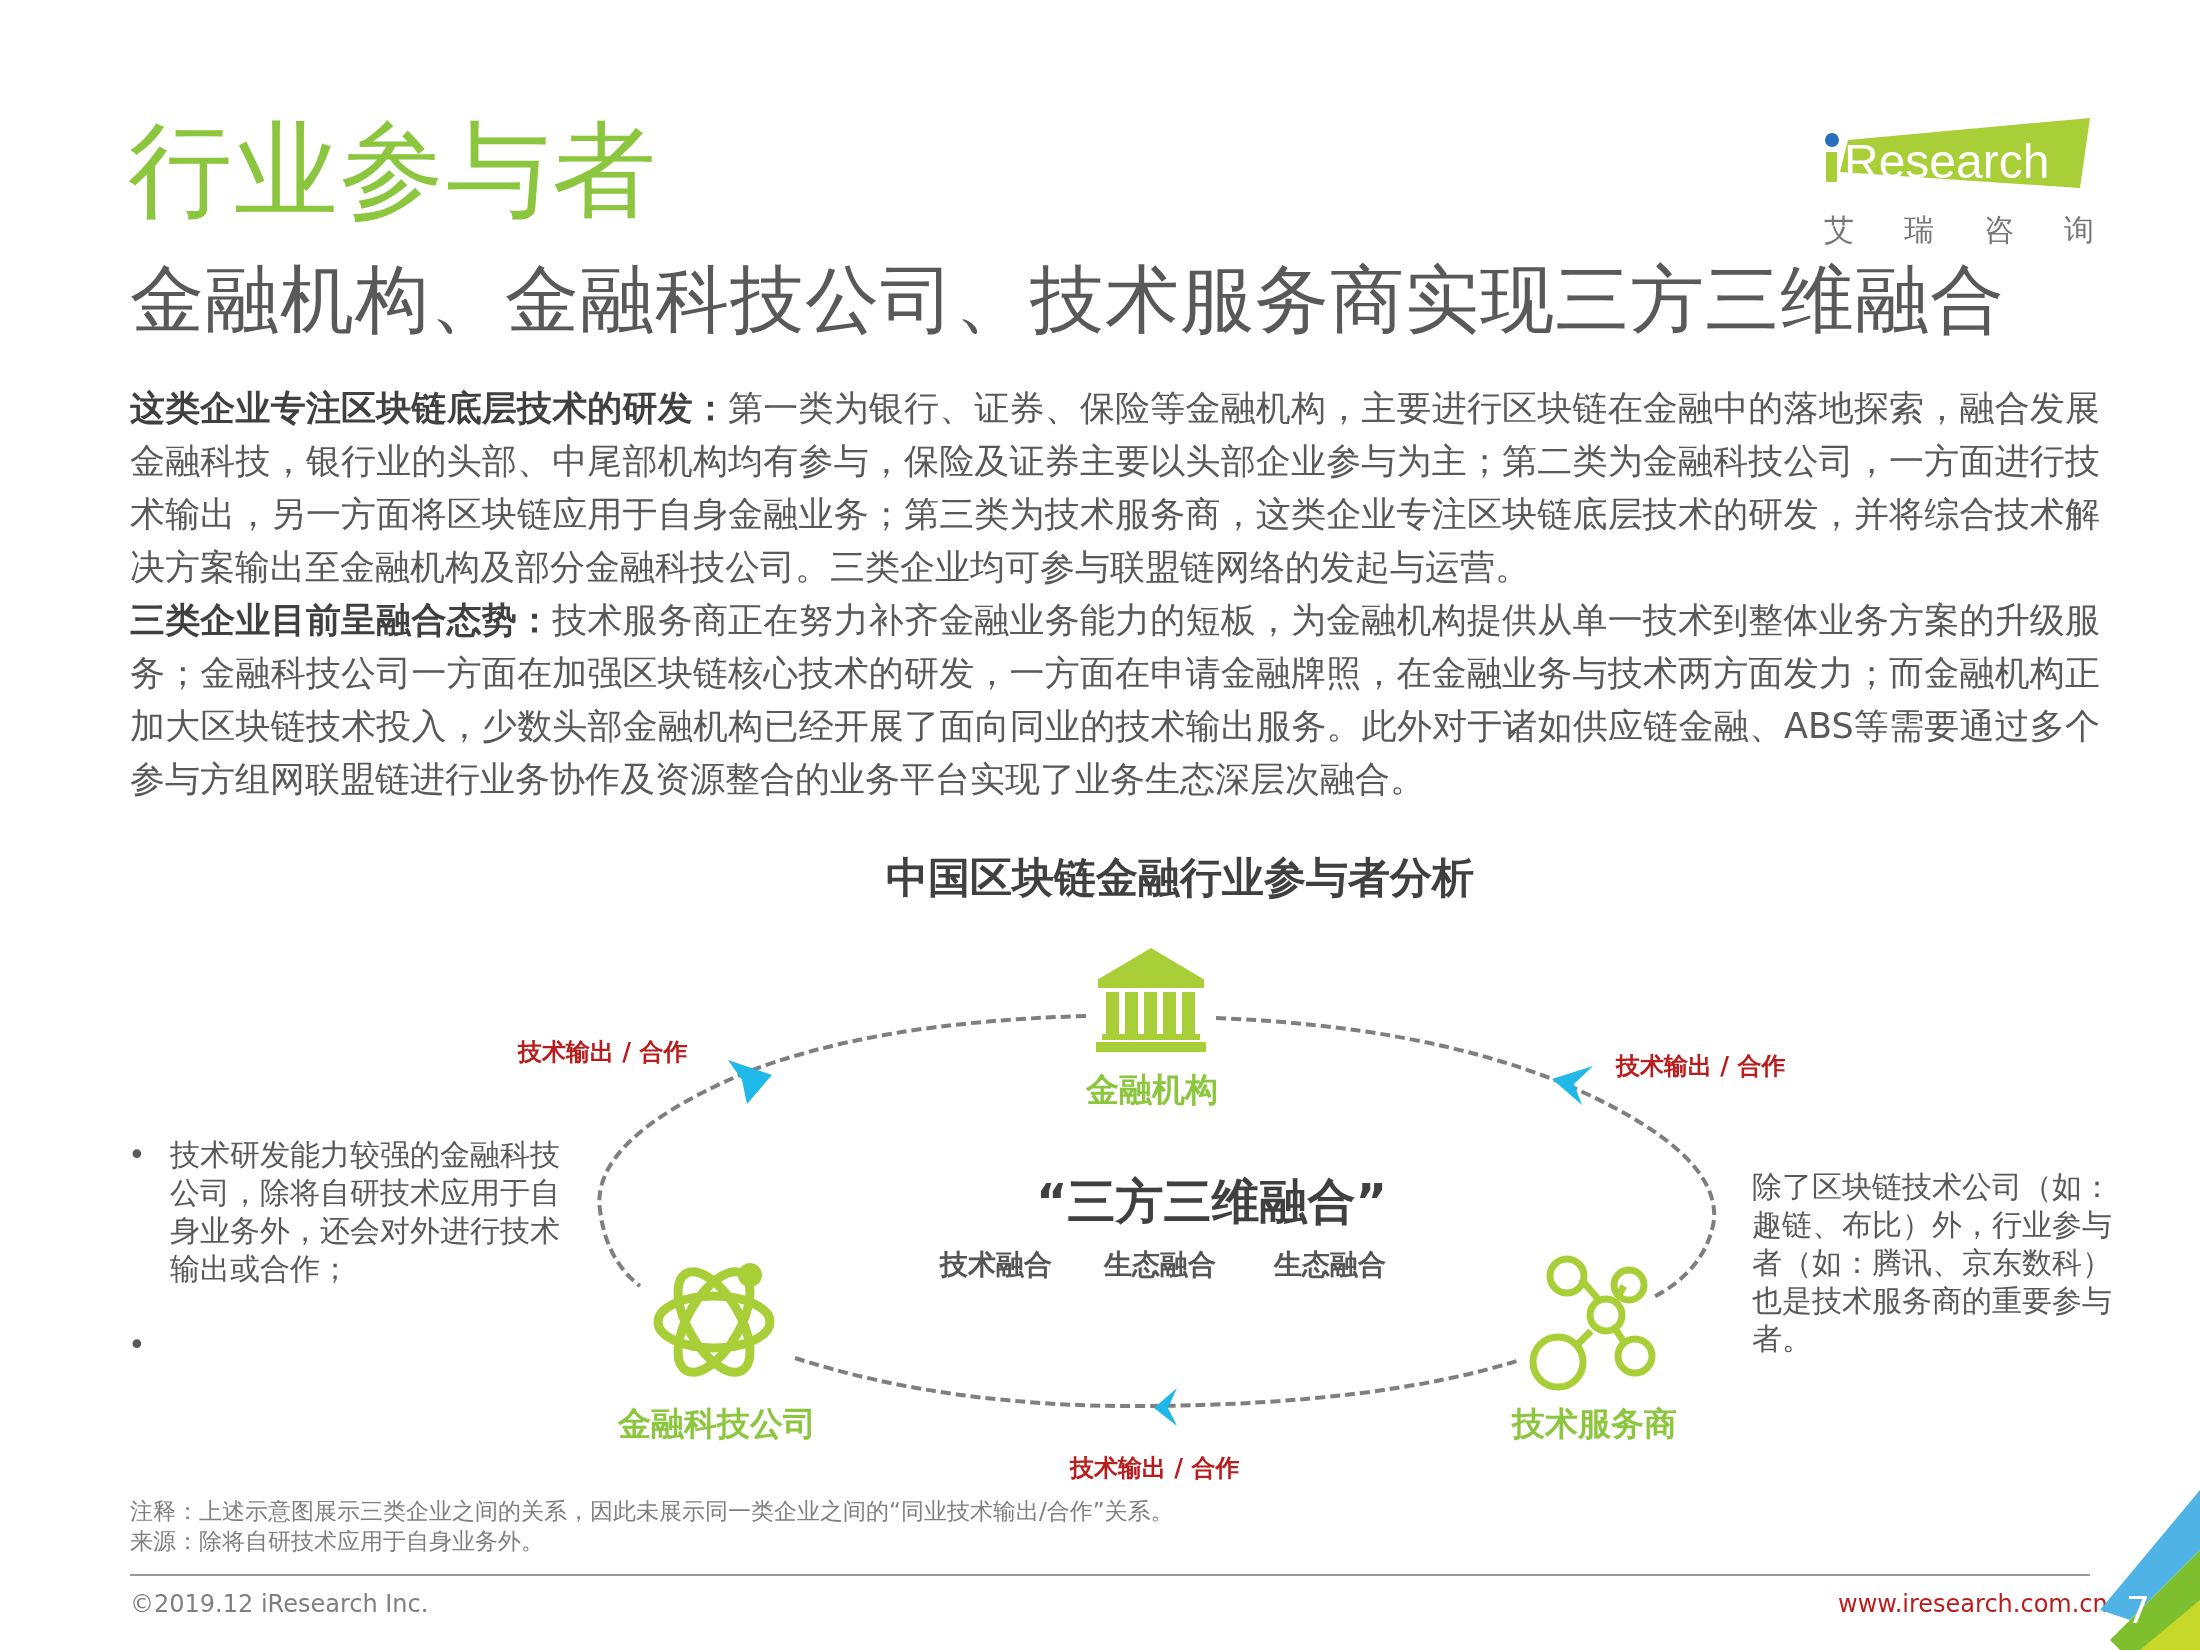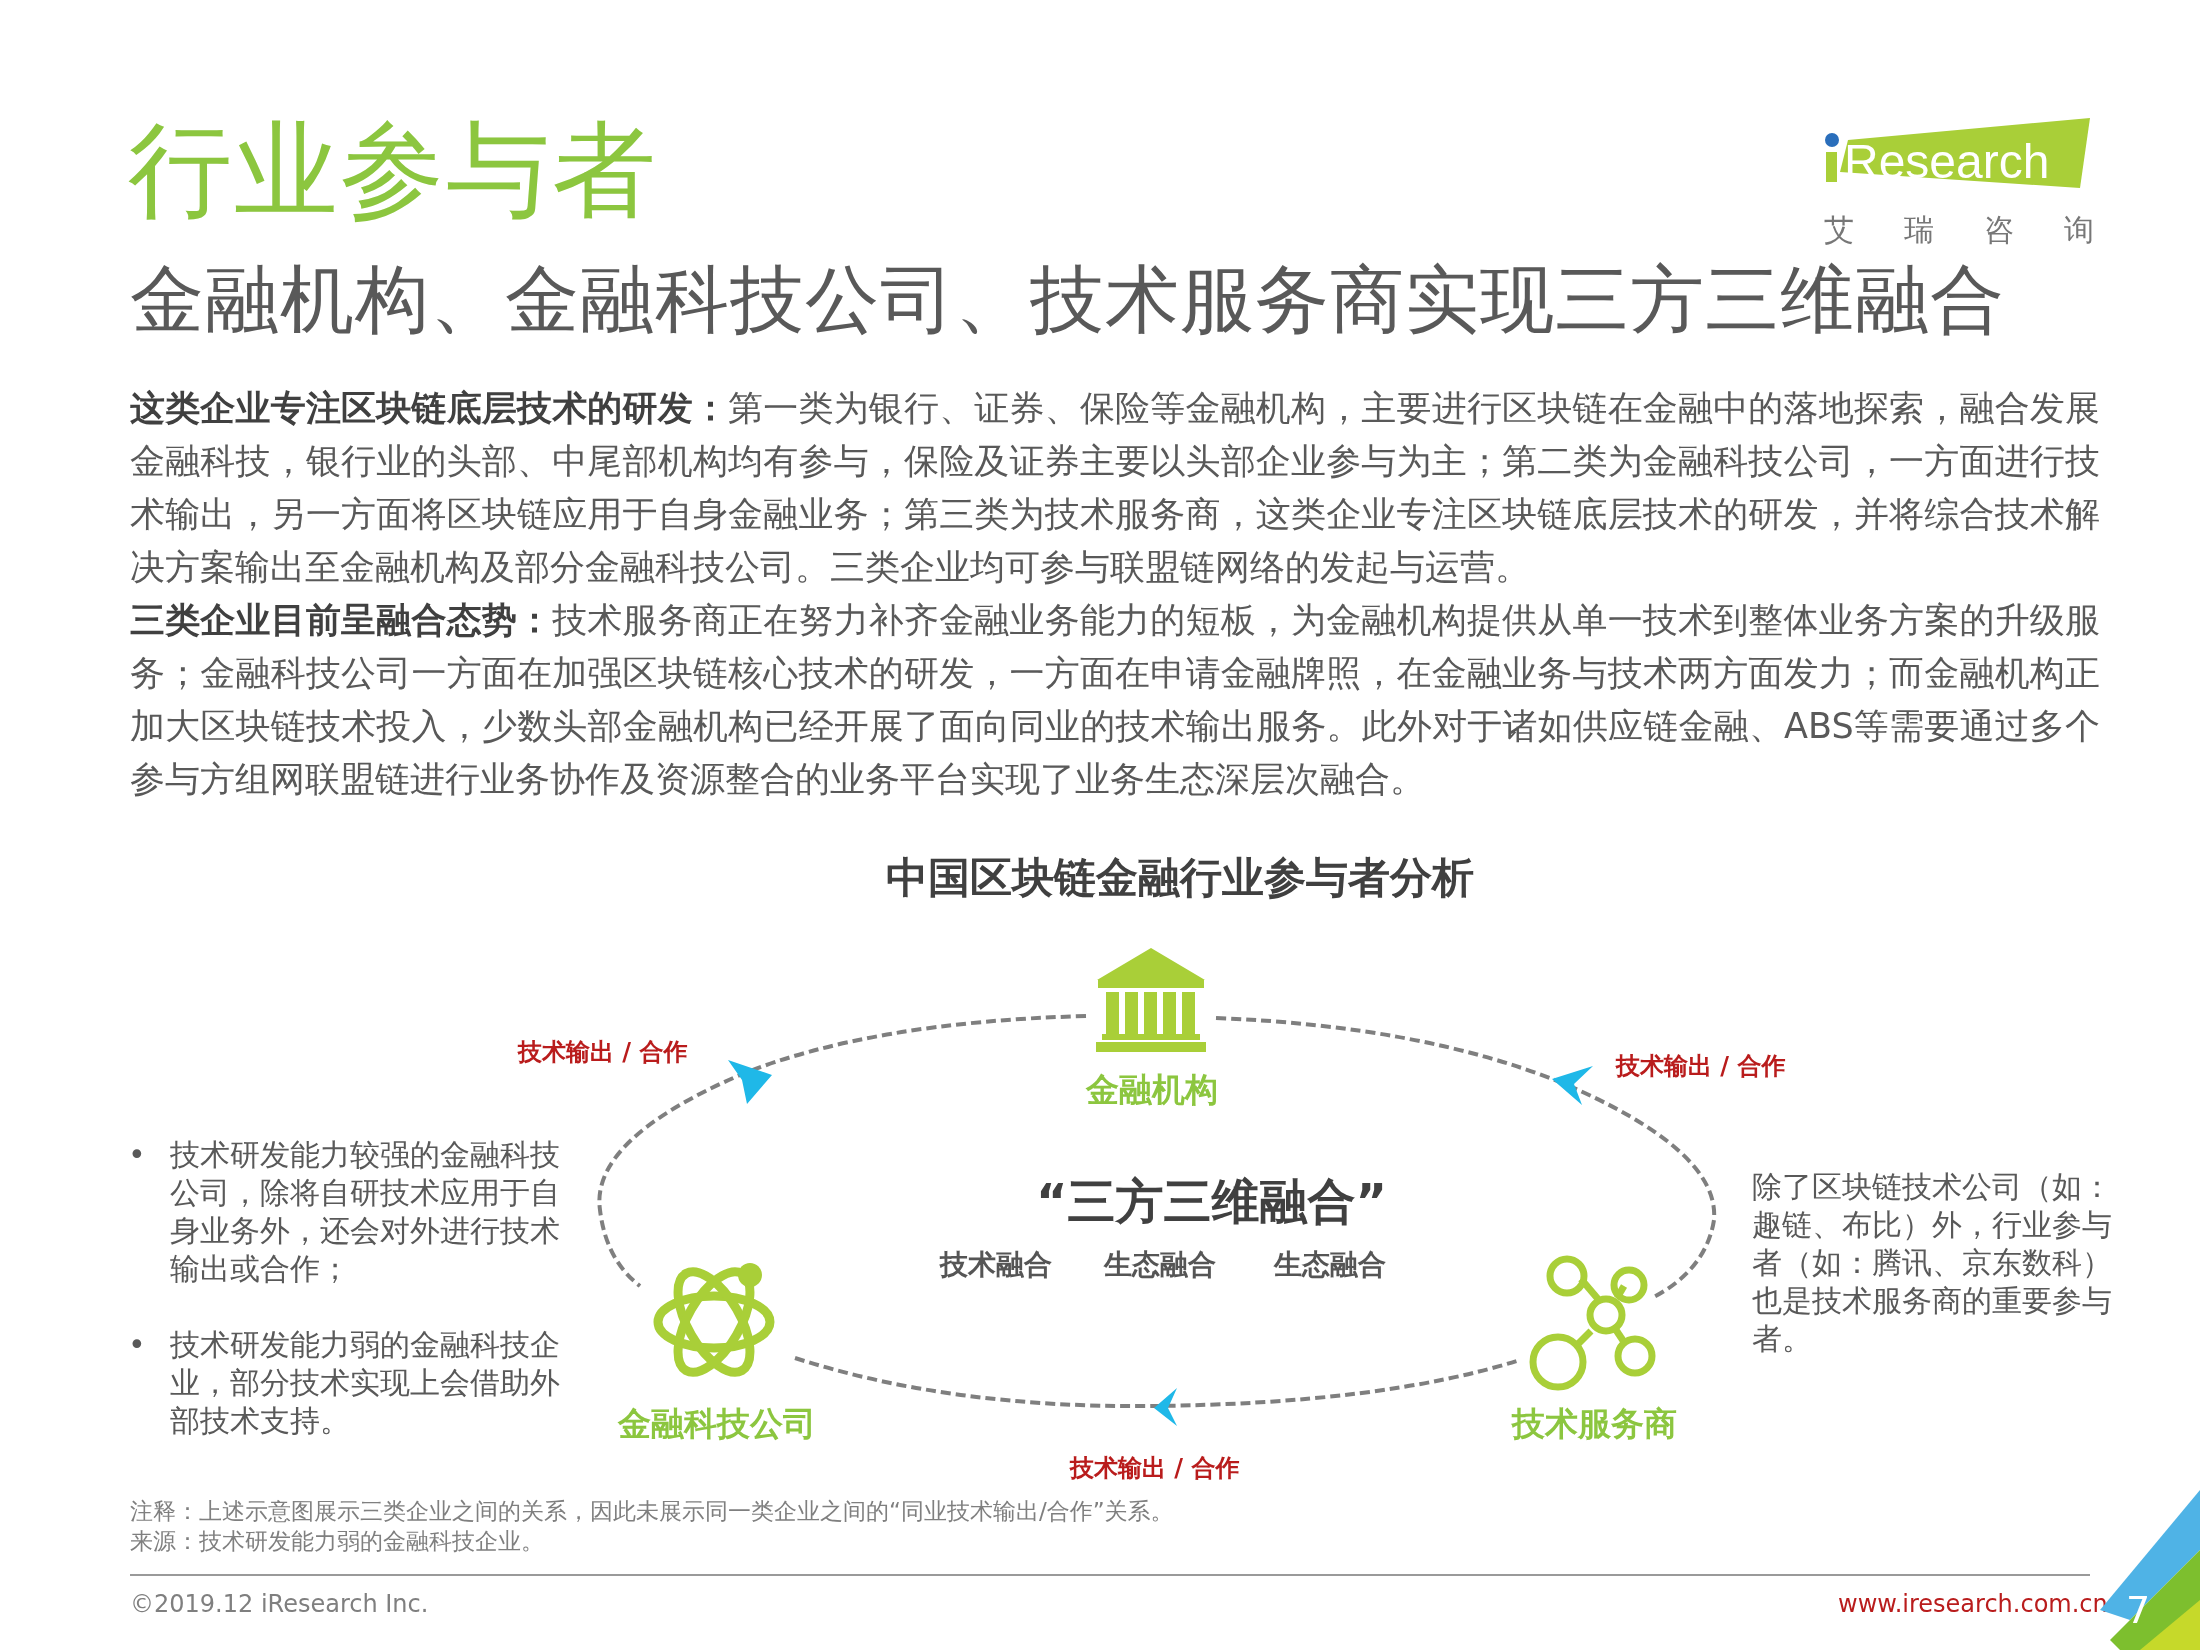--- a/index.html
+++ b/index.html
@@ -111,29 +111,29 @@
 <div class="abs flow-label" style="left:1070px; top:1452px;">技术输出 / 合作</div>
 
 <div class="abs center-title" style="left:1036px; top:1170px;">“三方三维融合”</div>
 <div class="abs center-item" style="left:940px; top:1246px;">技术融合</div>
 <div class="abs center-item" style="left:1104px; top:1246px;">生态融合</div>
 <div class="abs center-item" style="left:1274px; top:1246px;">生态融合</div>
 
 <div class="abs bullets">
   <ul>
     <li><span class="dot">•</span><span>技术研发能力较强的金融科技公司，除将自研技术应用于自身业务外，还会对外进行技术输出或合作；</span></li>
-    <li><span class="dot">•</span><span>技术研发能力弱的金融科技企业，部分技术实现上会借助外部技术支持。</span></li>
+    <li><span class="dot">•</span></li>
   </ul>
 </div>
 
 <div class="abs right-note">除了区块链技术公司（如：趣链、布比）外，行业参与者（如：腾讯、京东数科）也是技术服务商的重要参与者。</div>
 
 <div class="abs note">
   <div>注释：上述示意图展示三类企业之间的关系，因此未展示同一类企业之间的“同业技术输出/合作”关系。</div>
-  <div>来源：技术研发能力弱的金融科技企业。</div>
+  <div>来源：除将自研技术应用于自身业务外。</div>
 </div>
 
 <div class="abs hr"></div>
 <div class="abs copyright">©2019.12 iResearch Inc.</div>
 <div class="abs website">www.iresearch.com.cn</div>
 
 <svg class="abs" style="left:2060px; top:1490px;" width="140" height="160" viewBox="0 0 140 160">
   <polygon points="140,0 140,60 70,130 40,120" fill="#4fb3e6"></polygon>
   <polygon points="140,60 140,160 60,160 50,150 70,130" fill="#7dbf2e"></polygon>
   <polygon points="140,110 140,160 80,160" fill="#c6d92a"></polygon>

